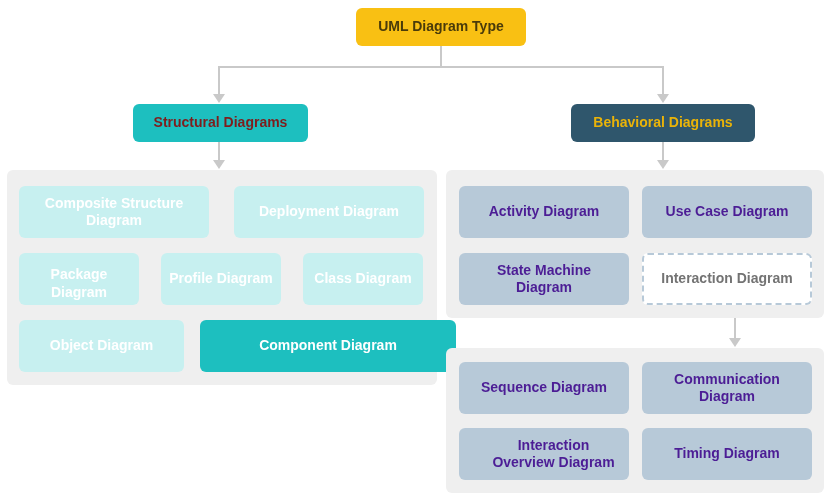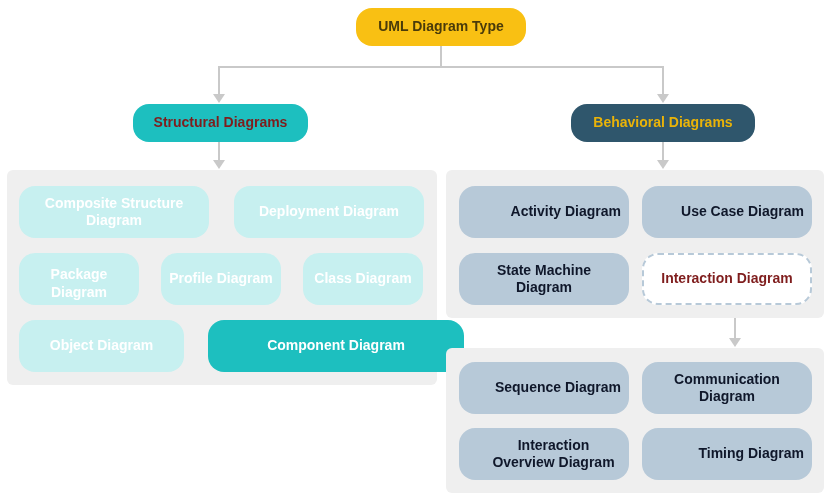--- a/index.html
+++ b/index.html
@@ -9,21 +9,21 @@
     width: 832px;
     height: 501px;
     position: relative;
   }
   .node {
     position: absolute;
     display: flex;
     align-items: center;
     justify-content: center;
     text-align: center;
-    border-radius: 16px;
+    border-radius: 6px;
     font-size: 14px;
     font-weight: 600;
     padding: 4px 8px;
     line-height: 1.25;
   }
   .root {
     background: #f9c013;
     color: #4a3b0a;
   }
   .cat-teal {
@@ -42,27 +42,26 @@
   .leaf-cyan {
     background: #c7f0f0;
     color: #fff;
   }
   .leaf-teal-solid {
     background: #1dbfbf;
     color: #fff;
   }
   .leaf-blue {
     background: #b7c9d8;
-    color: #0f172a;
-    justify-content: flex-end;
+    color: #4c1d95;
   }
   .leaf-dashed {
     background: #fff;
     border: 2px dashed #b7c9d8;
-    color: #7f1d1d;
+    color: #737373;
   }
   .arrow-line {
     position: absolute;
     background: #c9c9c9;
   }
   .arrow-head {
     position: absolute;
     width: 0; height: 0;
     border-left: 6px solid transparent;
     border-right: 6px solid transparent;
@@ -115,21 +114,21 @@
 </div>
 <div class="node leaf-cyan" style="left:161px; top:253px; width:120px; height:52px;">
   <span>Profile Diagram</span>
 </div>
 <div class="node leaf-cyan" style="left:303px; top:253px; width:120px; height:52px;">
   <span>Class Diagram</span>
 </div>
 <div class="node leaf-cyan" style="left:19px; top:320px; width:165px; height:52px;text-align:right;">
   <span>Object Diagram</span>
 </div>
-<div class="node leaf-teal-solid" style="left:200px; top:320px; width:256px; height:52px;margin-left:8px;">
+<div class="node leaf-teal-solid" style="left:200px; top:320px; width:256px; height:52px;">
   <span>Component Diagram</span>
 </div>
 
 <div class="group" style="left:446px; top:170px; width:378px; height:148px;"></div>
 
 <div class="node leaf-blue" style="left:459px; top:186px; width:170px; height:52px;">
   <span>Activity Diagram</span>
 </div>
 <div class="node leaf-blue" style="left:642px; top:186px; width:170px; height:52px;">
   <span>Use Case Diagram</span>

